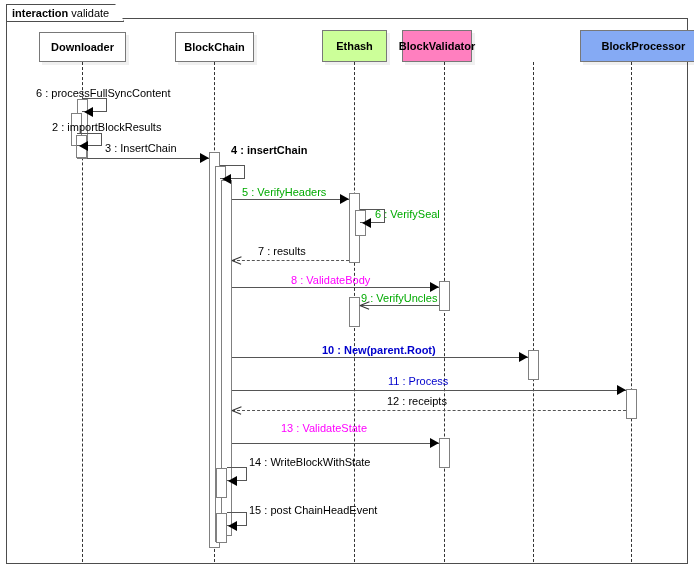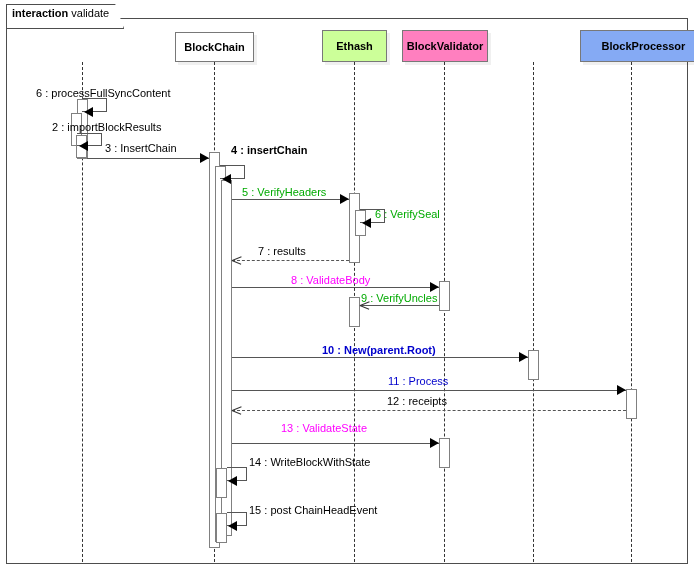--- a/index.html
+++ b/index.html
@@ -2,21 +2,21 @@
 <html><head>
 <meta charset="utf-8">
 <style>
   html,body{margin:0;padding:0;background:#ffffff;}
   body{font-family:"Liberation Sans",sans-serif;}
   #canvas{position:relative;width:694px;height:572px;background:#ffffff;overflow:hidden;}
 
   
   .frame-border{position:absolute;left:6px;top:18px;width:682px;height:546px;
     border:1px solid #4d4d4d;box-sizing:border-box;background:transparent;}
-  .frame-tab{position:absolute;left:6px;top:4px;height:25px;box-sizing:border-box;
+  .frame-tab{position:absolute;left:6px;top:4px;height:18px;box-sizing:border-box;
     border:1px solid #4d4d4d;background:#ffffff;padding:1px 14px 1px 5px;
     font-size:11px;line-height:15px;color:#000;white-space:nowrap;
     clip-path:polygon(0 0,calc(100% - 9px) 0,100% 100%,0 100%);}
   .frame-tab b{font-weight:bold;}
   .frame-tab span.lbl{font-weight:normal;}
 
   
   .head{position:absolute;box-sizing:border-box;border:1px solid #787878;
     background:#ffffff;text-align:center;font-size:11px;font-weight:bold;color:#000;
     display:flex;align-items:center;justify-content:center;
@@ -57,27 +57,30 @@
 <body>
 
 <div id="canvas">
 
   <div class="frame-border"></div>
   <div class="frame-tab">
     <b>interaction</b>
     <span class="lbl">validate</span>
   </div>
 
+  <div class="head" style="left:39px;top:32px;width:87px;height:30px;">
+    <span>Downloader</span>
+  </div>
   <div class="head" style="left:322px;top:30px;width:65px;height:32px;background:#ccff99;">
     <span>Ethash</span>
   </div>
   <div class="head" style="left:175px;top:32px;width:79px;height:30px;">
     <span>BlockChain</span>
   </div>
-  <div class="head" style="left:402px;top:30px;width:86px;height:32px;background:#ff7fbf;">
+  <div class="head" style="left:402px;top:30px;width:70px;height:32px;background:#ff7fbf;">
     <span>BlockValidator</span>
   </div>
   <div class="head" style="left:580px;top:30px;width:127px;height:32px;background:#85aaf4;">
     <span>BlockProcessor</span>
   </div>
 
   <div class="lifeline" style="left:82px;top:62px;height:500px;"></div>
   <div class="lifeline" style="left:214px;top:62px;height:500px;"></div>
   <div class="lifeline" style="left:354px;top:62px;height:500px;"></div>
   <div class="lifeline" style="left:444px;top:62px;height:500px;"></div>

